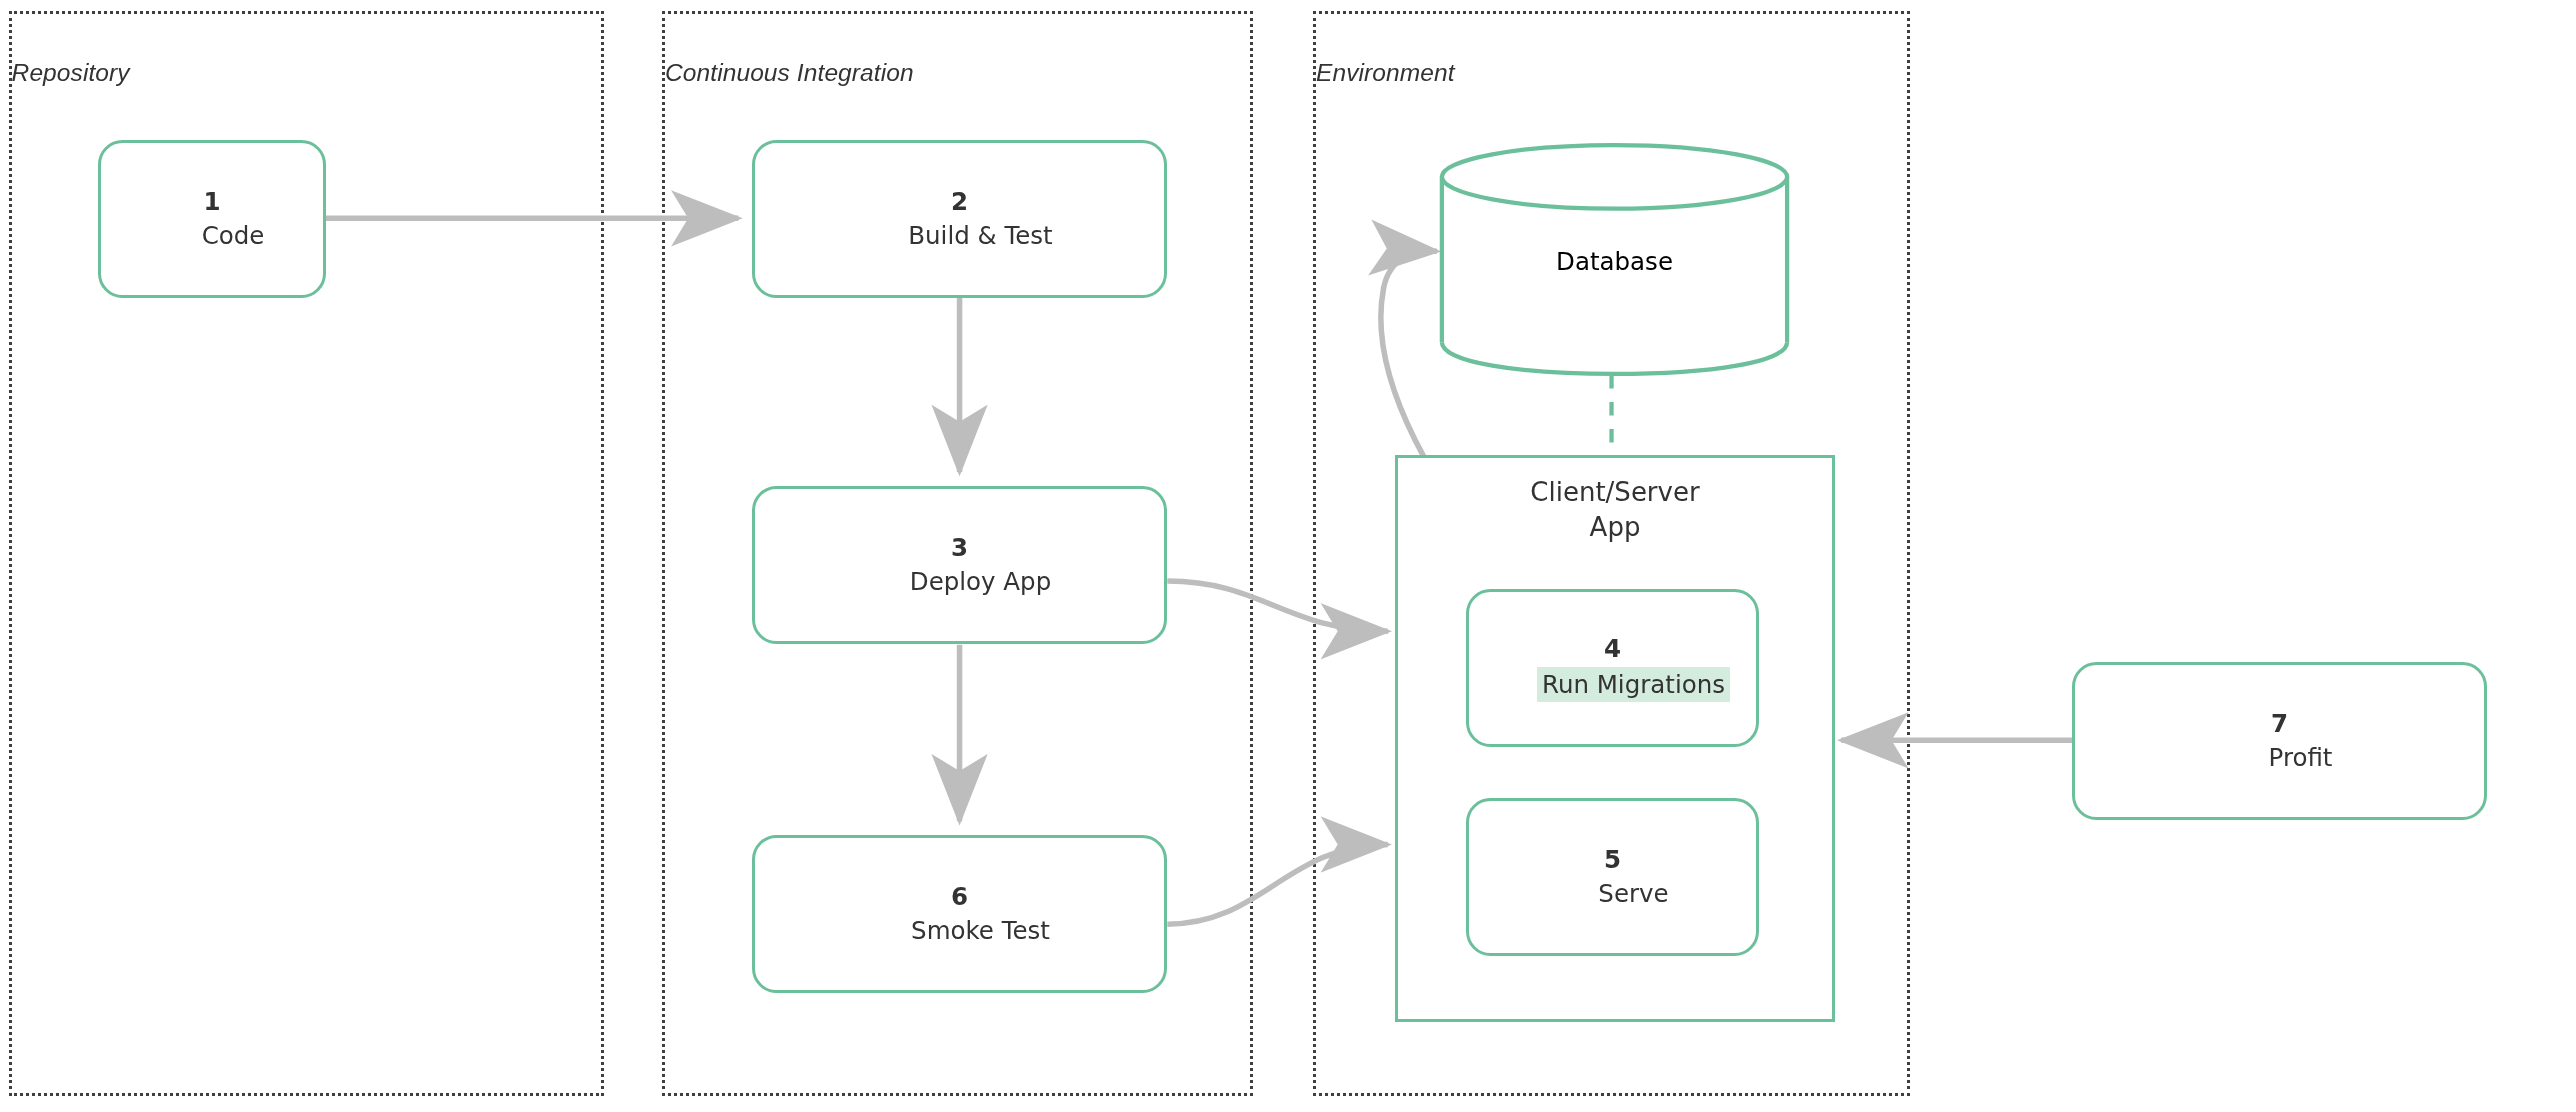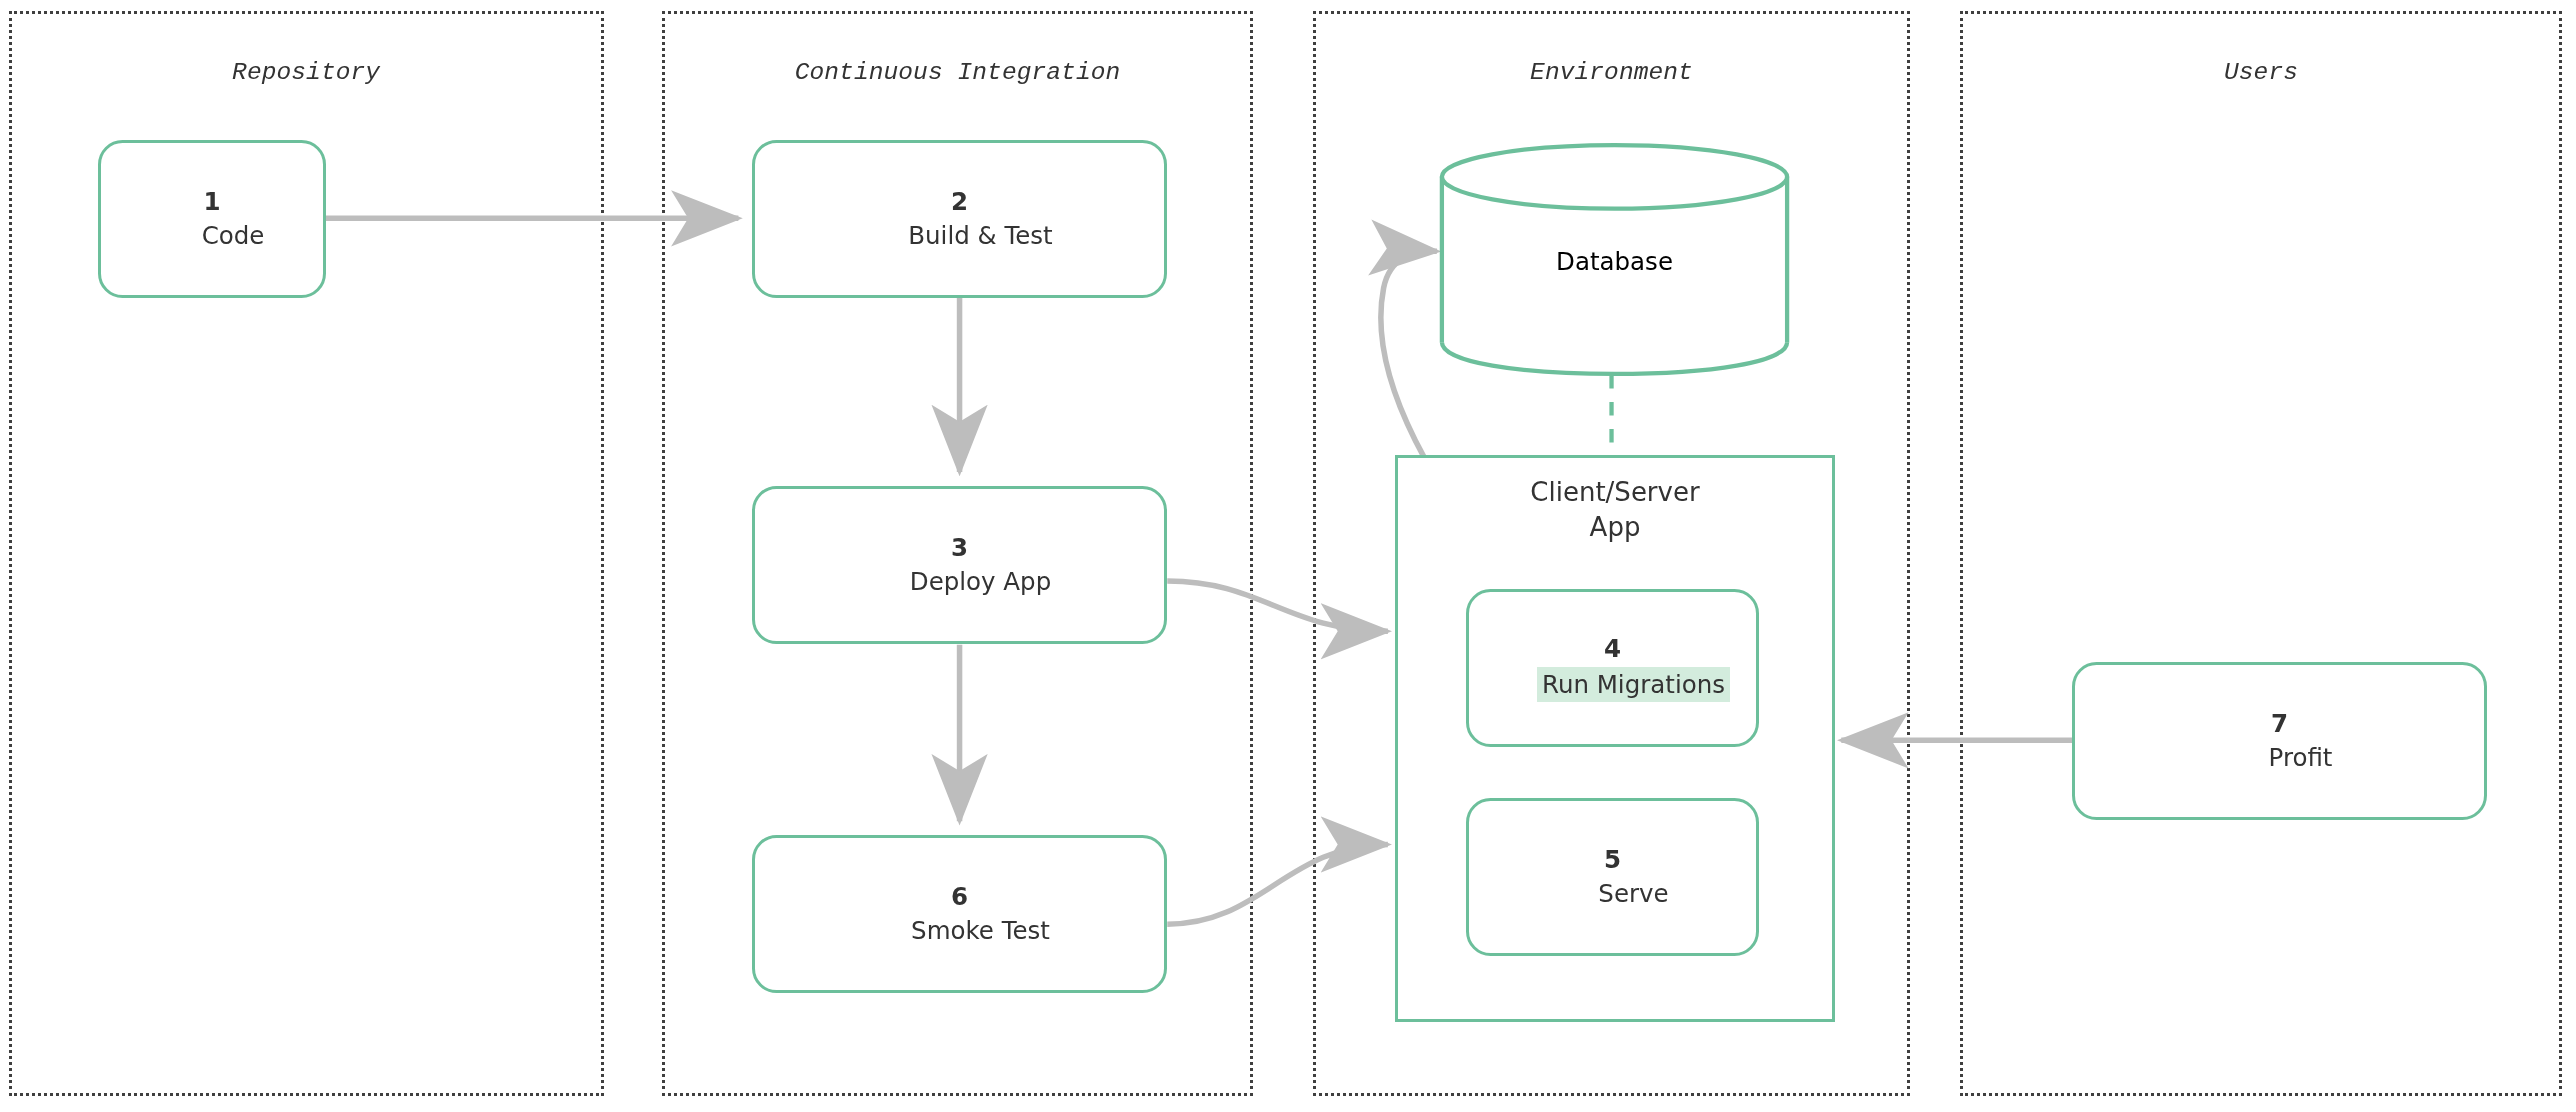--- a/index.html
+++ b/index.html
@@ -20,25 +20,25 @@
   
   .group {
     position: absolute;
     border: 3.1px dotted #3f3f3f;
     box-sizing: border-box;
     background: transparent;
   }
   .group-title {
     position: absolute;
     width: 100%;
-    text-align: center;
+    text-align: left;
     font-style: italic;
     font-size: 24.5px;
     color: #333333;
-    font-family: Liberation Mono, monospace;
+    font-family: Liberation Sans, sans-serif;
     letter-spacing: 0.1px;
   }
   
   .node {
     position: absolute;
     box-sizing: border-box;
     border: 3.7px solid #6cbf9b;
     border-radius: 24.5px;
     background: #ffffff;
     display: flex;
@@ -139,23 +139,20 @@
   </div>
 
   <div class="group" style="left:662px; top:11px; width:591px; height:1085px;">
     <div class="group-title" style="top:45px;">Continuous Integration</div>
   </div>
 
   <div class="group" style="left:1313px; top:11px; width:597px; height:1085px;">
     <div class="group-title" style="top:45px;">Environment</div>
   </div>
 
-  <div class="group" style="left:1960px; top:11px; width:602px; height:1085px;">
-    <div class="group-title" style="top:45px;">Users</div>
-  </div>
 
   <div class="subsys" style="left:1395px; top:455px; width:440px; height:567px;">
     <div class="subsys-title">
       <div>Client/Server</div>
       <div>App</div>
     </div>
   </div>
 
   <div class="db" style="left:1437px; top:140px; width:355px; height:239px;">
     <svg width="355" height="239" viewBox="0 0 580 390" xmlns="http://www.w3.org/2000/svg">

